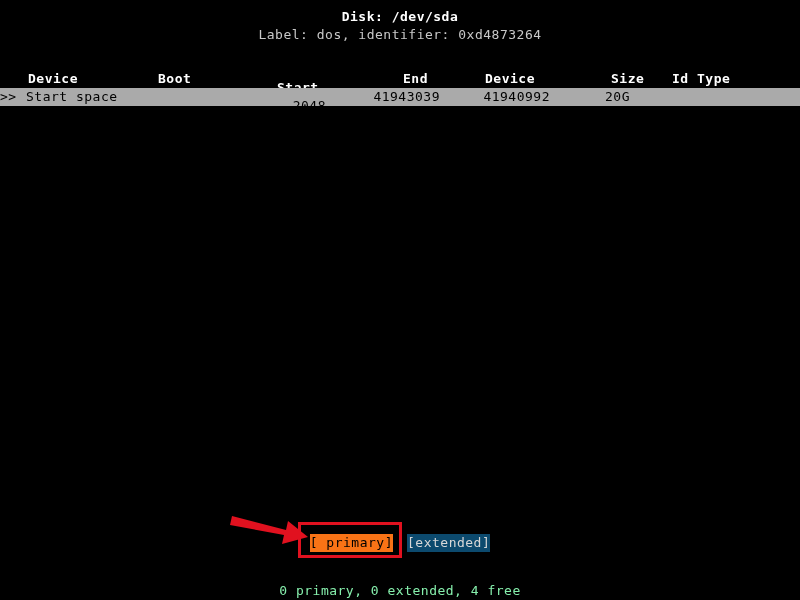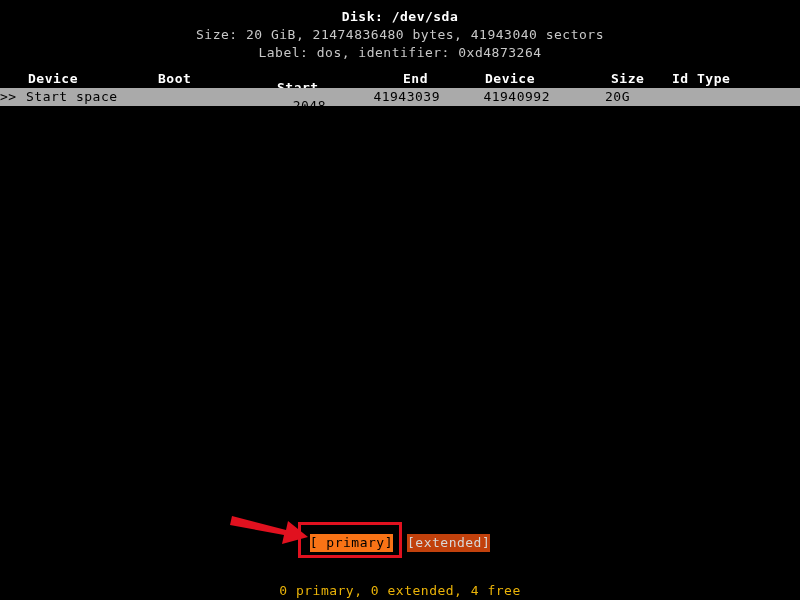--- a/index.html
+++ b/index.html
@@ -118,42 +118,42 @@
     text-align: center;
     white-space: nowrap;
   }
   .menu-item {
     display: inline-block;
     height: 18px;
     line-height: 18px;
     white-space: pre;
     letter-spacing: 0.5px;
     color: #d8d8d8;
-    background: #c2410c;
+    background: #0c4a6e;
     padding: 0;
   }
   .menu-item.active {
     background: #f97316;
     color: #000000;
   }
   .menu-gap {
     display: inline-block;
     width: 14px;
   }
 
   
   .status {
     position: absolute;
     left: 0;
     top: 574px;
     width: 800px;
     height: 18px;
     line-height: 18px;
     text-align: center;
-    color: #eab308;
+    color: #86efac;
     white-space: pre;
     letter-spacing: 0.5px;
   }
 
   
   .annot-box {
     position: absolute;
     left: 298px;
     top: 514px;
     width: 104px;
@@ -171,21 +171,20 @@
     pointer-events: none;
   }
 </style>
 </head>
 <body>
 
 <div id="screen">
 
   <div class="header">
     <span class="hdr-line bold">Disk: /dev/sda</span>
-    <span class="hdr-line dim">Size: 20 GiB, 21474836480 bytes, 41943040 sectors</span>
     <span class="hdr-line dim">Label: dos, identifier: 0xd4873264</span>
   </div>
 
   <div class="table">
 
     <div class="thead">
       <span class="cell c-device">Device</span>
       <span class="cell c-boot">Boot</span>
       <span class="cell c-start">Start</span>
       <span class="cell c-end">End</span>

